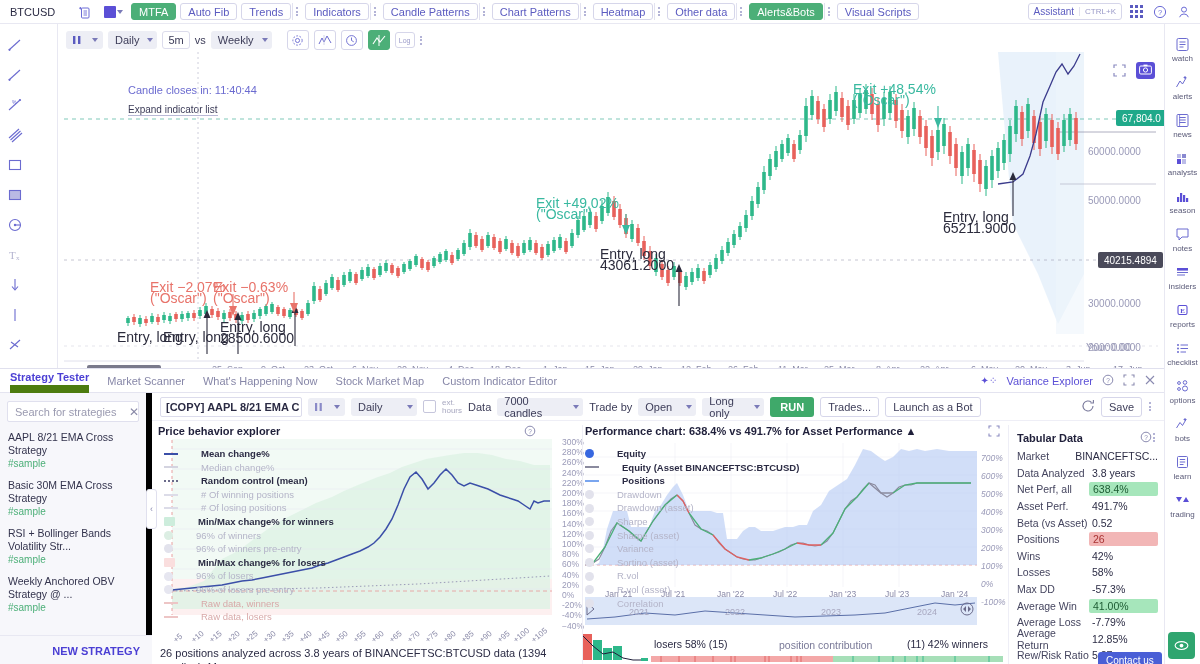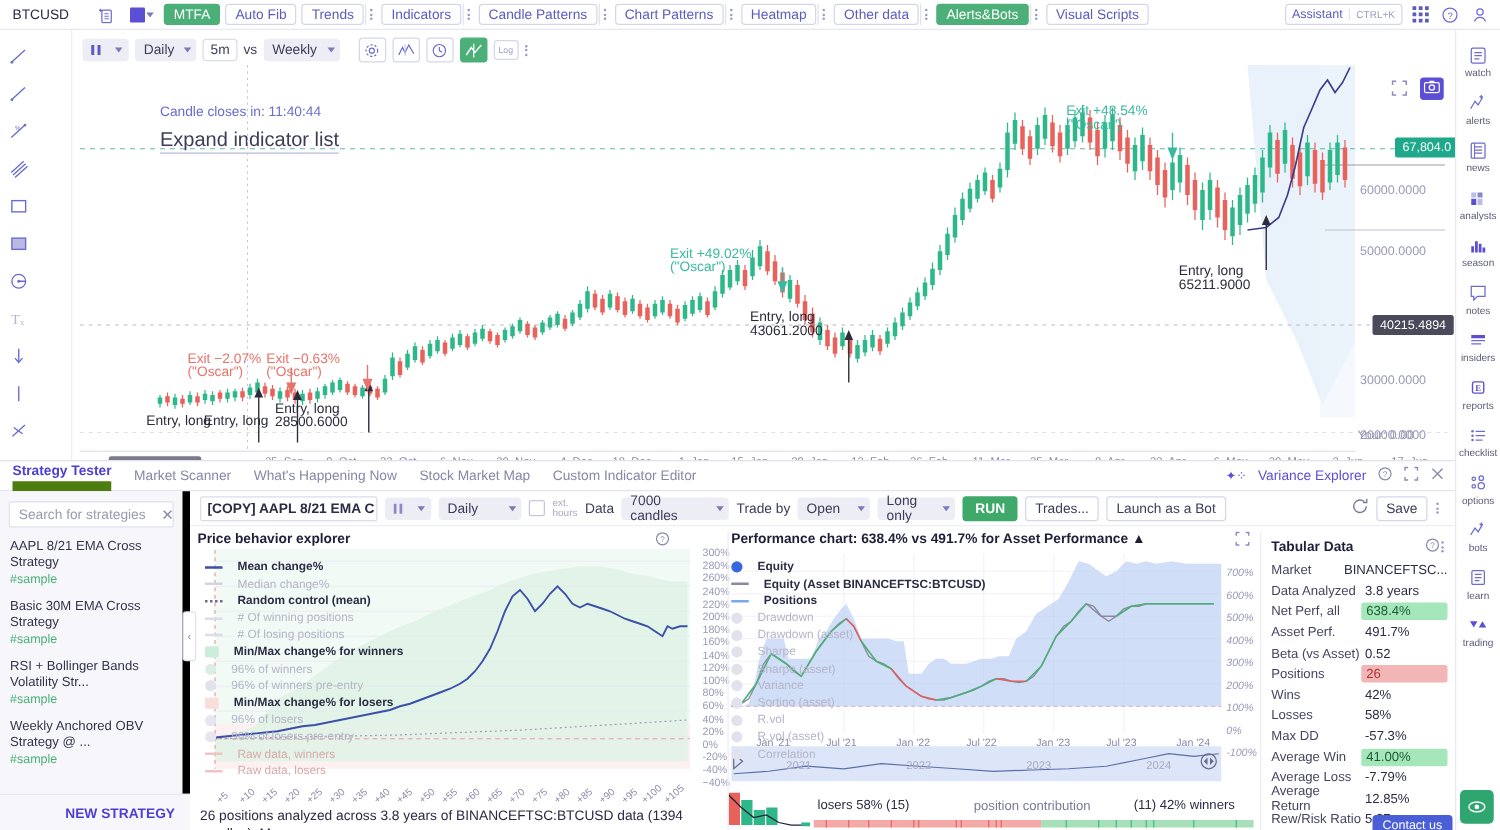--- a/index.html
+++ b/index.html
@@ -93,39 +93,39 @@
     width: 22px; height: 20px; display: flex; align-items: center; justify-content: center;
     border: 1px solid #d6d6ea; border-radius: 3px; color: #6b6bd0; background: #fff; cursor: pointer;
   }
   .sq-btn.green { background: #4caf78; border-color: #4caf78; color: #fff; }
   .sq-btn.mini { width: 20px; height: 16px; font-size: 7px; color: #9a9ac8; }
   .candle-closes {
     position: absolute; left: 70px; top: 60px; font-size: 11px; color: #3c3c58;
   }
   .candle-closes span { color: #6b6bd0; }
   .expand-ind {
-    position: absolute; left: 70px; top: 80px; font-size: 16px; color: #3c3c58;
+    position: absolute; left: 70px; top: 80px; font-size: 10px; color: #3c3c58;
     border-bottom: 1px solid #b9b9d6; cursor: pointer;
   }
   .chart-svg { position: absolute; left: 0; top: 0; }
 
   .price-axis-lbl { font-size: 10px; fill: #9a9ab8; }
   .date-axis-lbl { font-size: 9px; fill: #8a8aa8; }
 
   .pill {
     position: absolute; height: 16px; padding: 0 6px; display: flex; align-items: center;
     font-size: 10px; color: #fff; border-radius: 2px;
   }
   .pill.teal { background: #1fa98a; }
   .pill.dark { background: #4a4a5a; }
   .date-badge {
     position: absolute; height: 17px; padding: 0 7px; display: flex; align-items: center;
     background: #7a7a8c; color: #fff; font-size: 10px; border-radius: 2px;
   }
-  .ann { position: absolute; font-size: 11px; line-height: 11px; }
+  .ann { position: absolute; font-size: 14px; line-height: 11px; }
   .ann.red { color: #e8736a; }
   .ann.teal { color: #39b9a0; }
   .ann.dark { color: #2b2b3c; }
   .corner-btn { position: absolute; color: #8a8ac0; cursor: pointer; }
 
   
   .rightrail {
     position: absolute; left: 1164px; top: 24px; width: 36px; height: 640px;
     background: #fff; border-left: 1px solid #e8e8f2;
     display: flex; flex-direction: column; align-items: center; padding-top: 6px;
@@ -210,21 +210,21 @@
   .panel-perf {
     position: absolute; left: 582px; top: 56px; width: 424px; height: 240px;
     border-left: 1px solid #eeeef6;
   }
   .panel-tab {
     position: absolute; left: 1008px; top: 56px; width: 156px; height: 240px;
     border-left: 1px solid #eeeef6; padding: 4px 6px 0 8px;
   }
   .ptitle { font-size: 11px; font-weight: bold; color: #1f1f3a; }
   .legend { position: absolute; font-size: 9.5px; line-height: 13.6px; }
-  .legend .row { display: flex; align-items: center; gap: 12px; white-space: nowrap; }
+  .legend .row { display: flex; align-items: center; gap: 23px; white-space: nowrap; }
   .legend .sw { width: 14px; height: 2px; flex: none; }
   .legend .swdot { width: 9px; height: 9px; border-radius: 50%; flex: none; }
   .legend .swbox { width: 11px; height: 9px; flex: none; border-radius: 1px; }
   .legend .on { font-weight: bold; color: #2b2b44; }
   .legend .off { color: #b4b4c8; }
 
   .tdrow { display: flex; align-items: center; height: 16.6px; font-size: 10.5px; }
   .tdrow .k { width: 72px; color: #45455f; }
   .tdrow .v { flex: 1; color: #2b2b44; padding-left: 3px; }
   .tdrow .v.green { background: #a6e6bb; color: #1d5b33; border-radius: 2px; padding: 1px 4px; }

